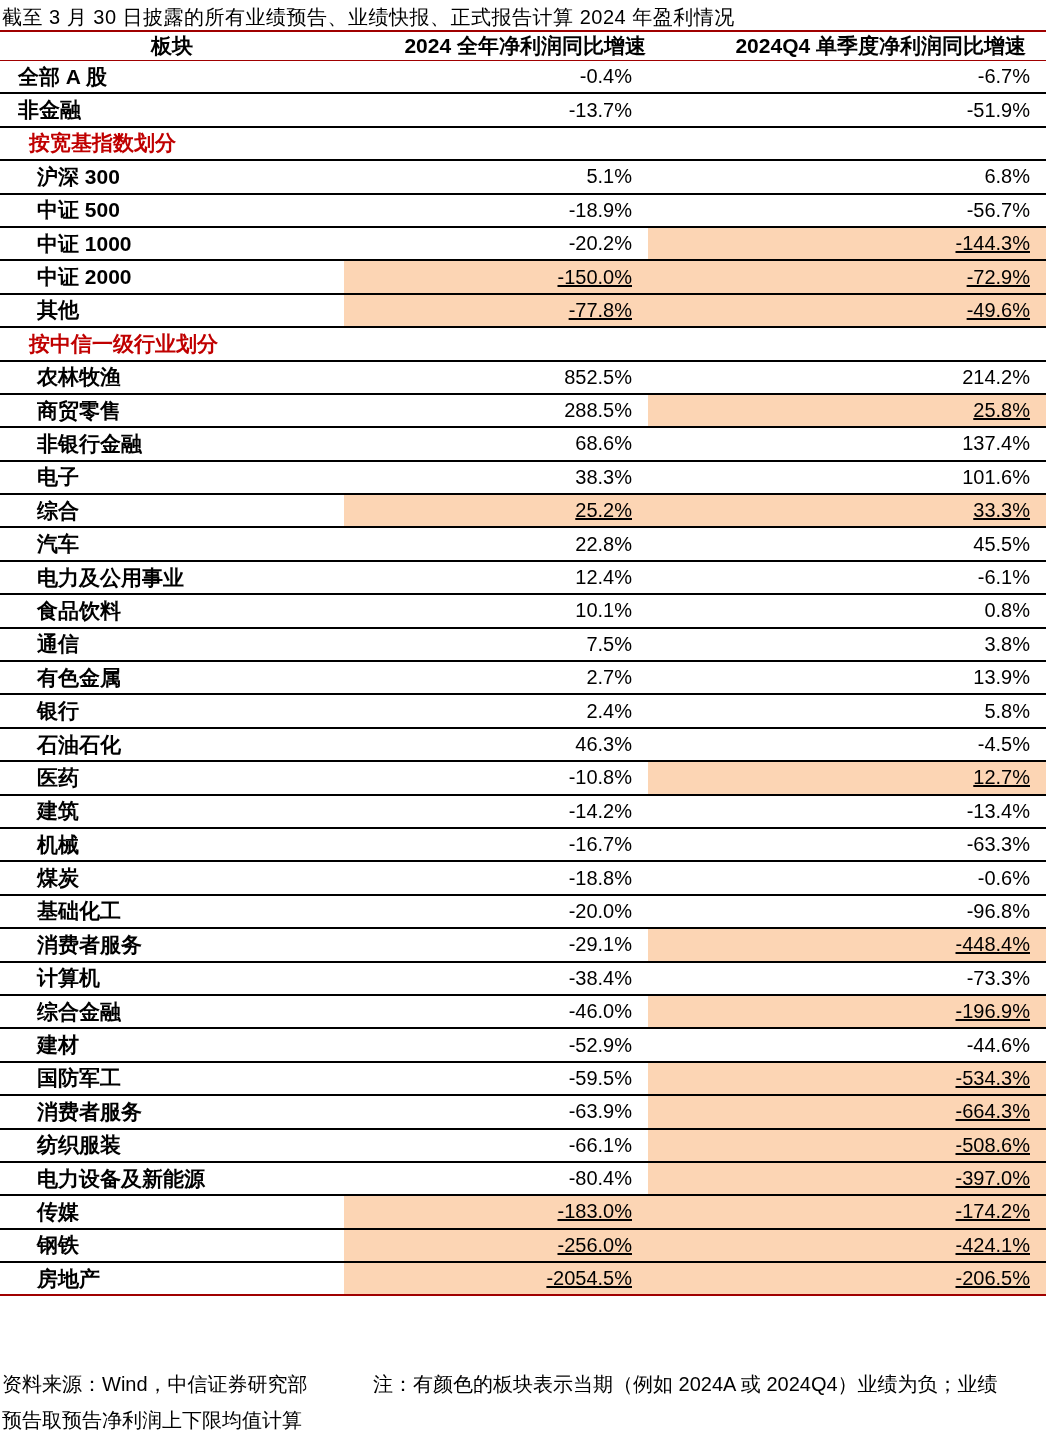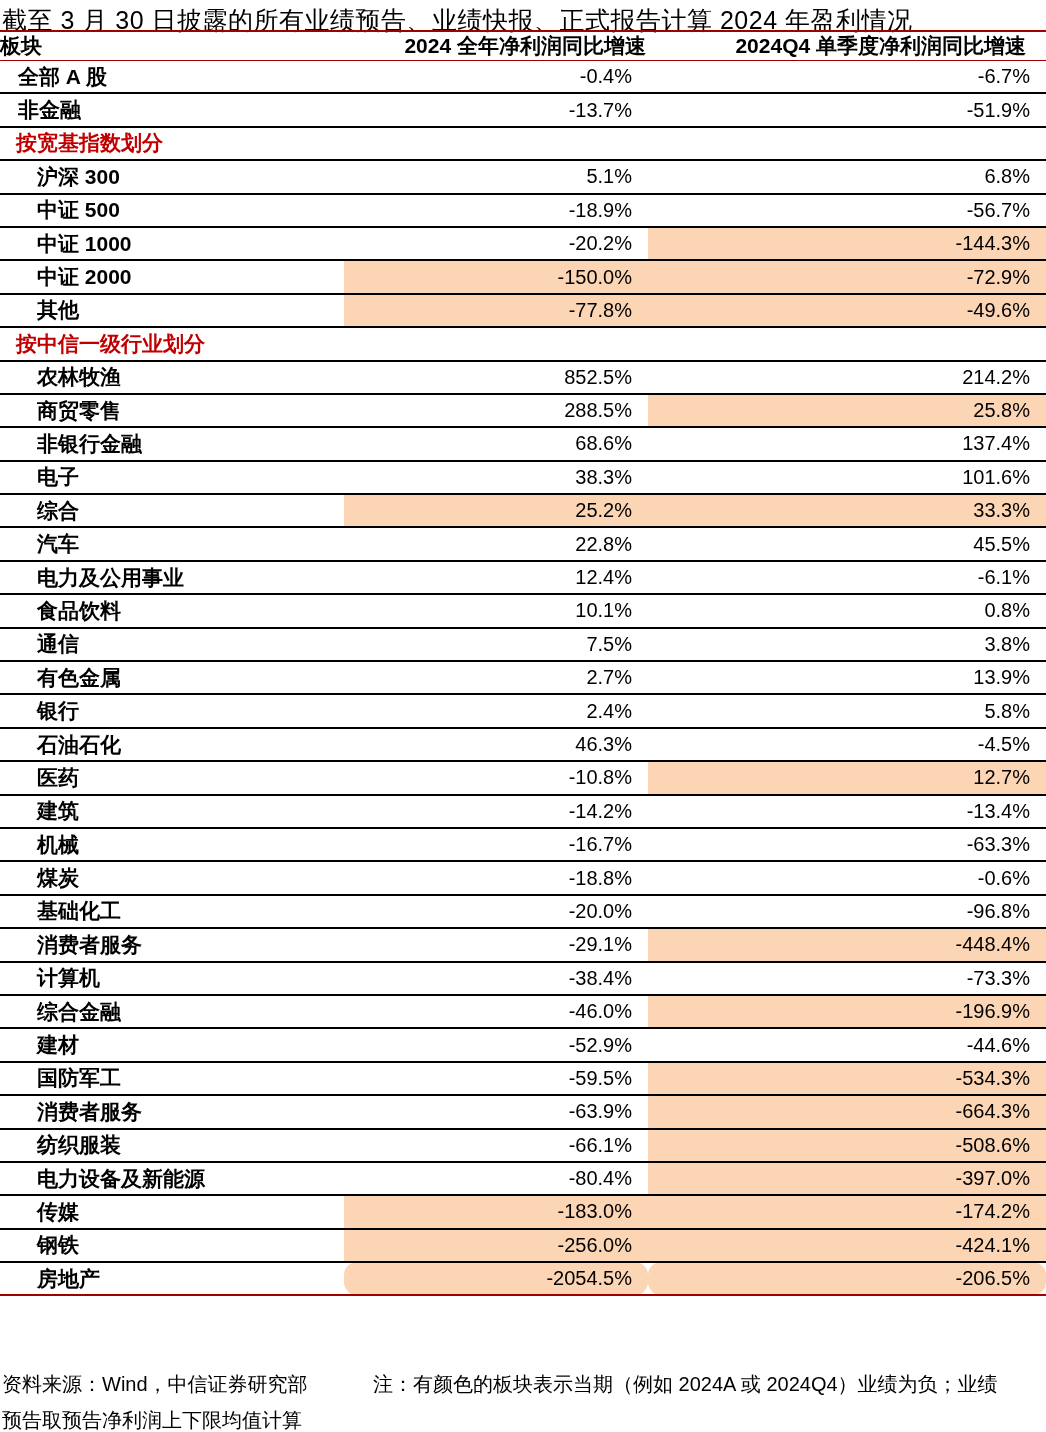--- a/index.html
+++ b/index.html
@@ -3,46 +3,46 @@
 <meta charset="utf-8">
 <style>
   html,body { margin:0; padding:0; background:#ffffff; }
   body {
     width:1046px; height:1432px; position:relative;
     font-family:"Liberation Sans","DejaVu Sans",sans-serif;
     color:#000;
   }
   .title {
     position:absolute; top:4px; left:2px;
-    font-size:25px; letter-spacing:0.5px; white-space:nowrap;
+    font-size:20px; letter-spacing:0.5px; white-space:nowrap;
   }
   table.tbl {
     position:absolute; top:30px; left:0; width:1046px;
     border-collapse:collapse; table-layout:fixed;
   }
   col.w1 { width:344px; } col.w2 { width:304px; } col.w3 { width:398px; }
   thead th {
     border-top:2px solid var(--maroon);
     border-bottom:1px solid var(--maroon);
     font-weight:bold; font-size:21px; height:28px; padding:0;
     white-space:nowrap;
   }
-  th.h1 { text-align:left; }
+  th.h1 { text-align:center; }
   th.h2 { text-align:right; padding-right:2px; }
   th.h3 { text-align:right; padding-right:20px; }
   tbody td {
     border-bottom:2px solid #000; height:31.4px; padding:0;
     font-size:21px; white-space:nowrap; vertical-align:middle;
   }
   td.label { font-weight:bold; text-align:left; padding-left:18px;margin-top:12px; }
   td.label.indent { padding-left:37px; }
-  td.section { font-weight:bold; color:var(--section); padding-left:16px; text-align:left; }
+  td.section { font-weight:bold; color:var(--section); padding-left:29px; text-align:left; }
   td.val { text-align:right; padding-right:16px; font-size:20px; }
-  td.hl { background:var(--hl); }
-  tbody tr:last-child td { border-bottom:2px solid var(--maroon);border-radius:13px; }
+  td.hl { background:var(--hl);text-decoration:underline; }
+  tbody tr:last-child td { border-bottom:2px solid var(--maroon); }
   .footer { position:absolute; top:1371px; left:2px; width:1042px; font-size:20px; }
   .fline1 { display:flex; }
   .fsource { width:371px; flex:none; }
   .fnote { white-space:nowrap; }
   .fline2 { margin-top:9px; }
 </style>
 </head>
 <body>
 
 <div class="page">

